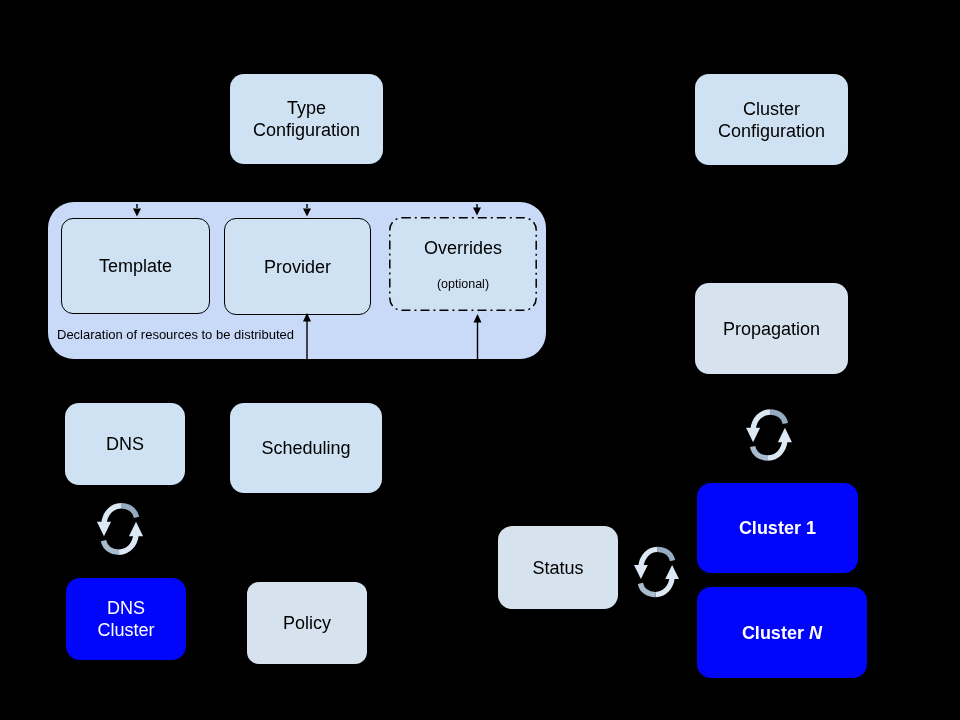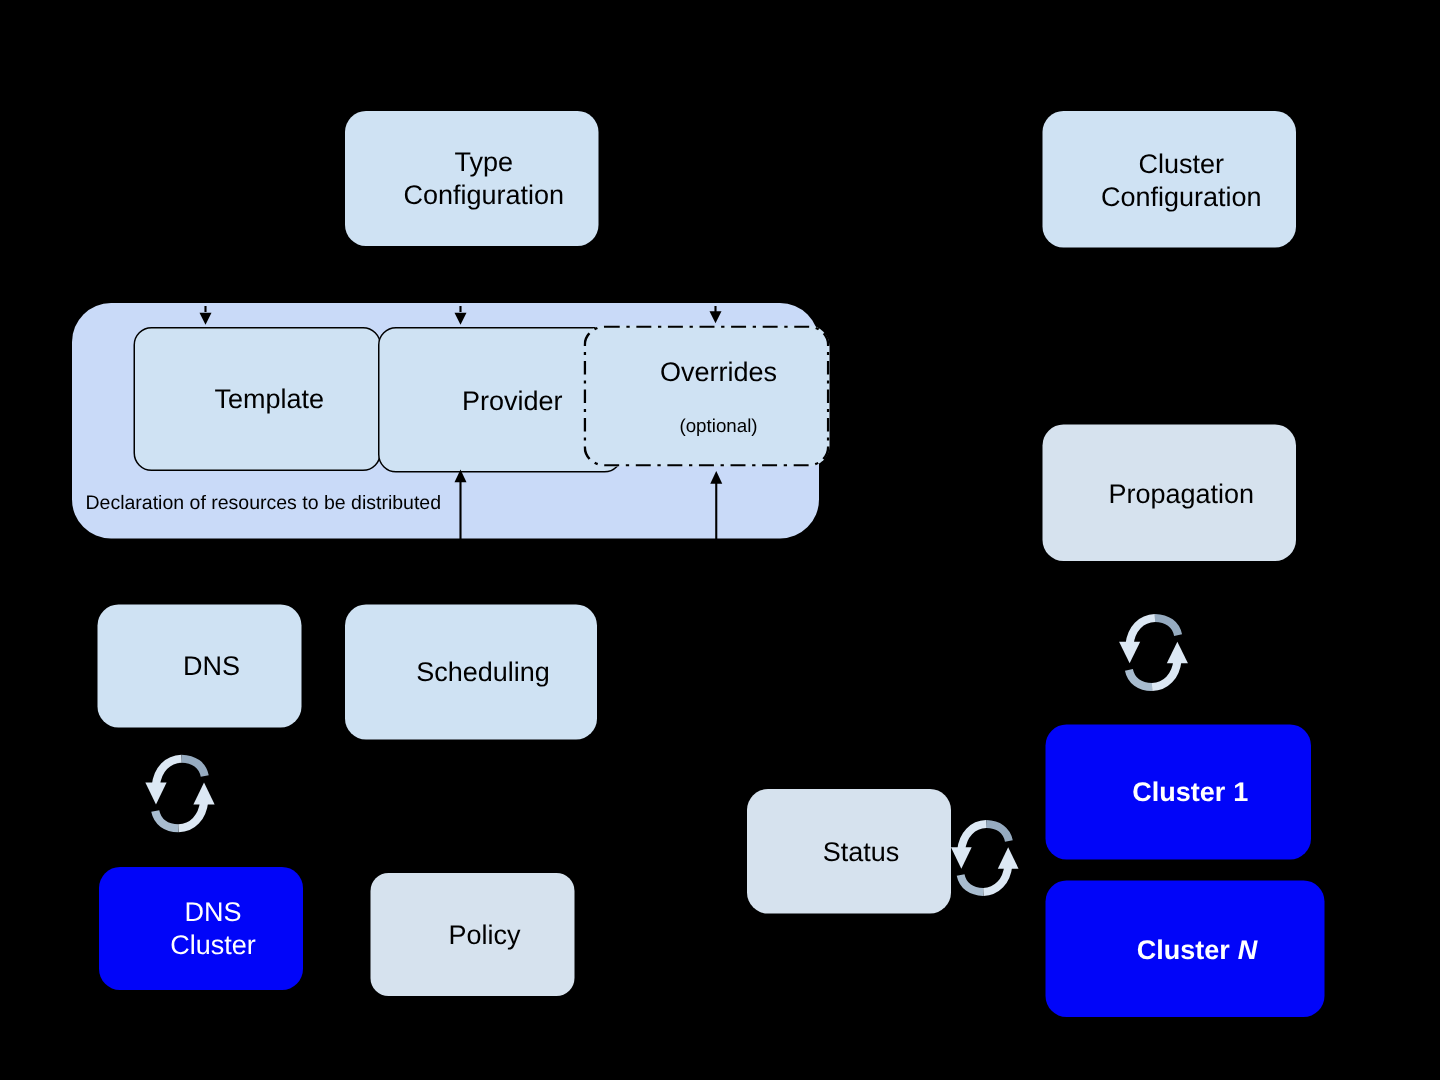--- a/index.html
+++ b/index.html
@@ -2,28 +2,28 @@
 <html><head>
 <meta charset="utf-8">
 <style>
   html,body{margin:0;padding:0;background:#000;}
   #stage{
     position:relative;width:960px;height:720px;background:#000;overflow:hidden;
     font-family:"Liberation Sans","DejaVu Sans",sans-serif;color:#000;
   }
   .box{
     position:absolute;display:flex;flex-direction:column;align-items:center;justify-content:center;
-    text-align:center;font-size:18px;line-height:22px;border-radius:14px;background:#cfe2f3;z-index:2;padding-left:16px;
+    text-align:center;font-size:18px;line-height:22px;border-radius:14px;background:#cfe2f3;z-index:2;
   }
   .box .ln{display:block;}
   
   #group{position:absolute;left:48px;top:202px;width:498px;height:157px;background:#c9daf8;border-radius:26px;z-index:1;}
   #group-caption{position:absolute;left:57px;top:327px;font-size:13px;line-height:16px;z-index:2;}
   
-  .bordered{border:1.4px solid #000;border-radius:12px;margin-left:28px;}
+  .bordered{border:1.4px solid #000;border-radius:12px;}
   #type-config{left:230px;top:74px;width:153px;height:90px;}
   #cluster-config{left:695px;top:74px;width:153px;height:91px;}
   #template{left:61px;top:218px;width:147px;height:94px;}
   #placement{left:224px;top:218px;width:145px;height:95px;}
   #overrides{left:389px;top:217px;width:148px;height:94px;border:none;}
   #overrides .sub{font-size:12.5px;line-height:16px;margin-top:17px;}
   #overrides svg.dashrect{position:absolute;left:0;top:0;width:100%;height:100%;}
   #overrides .lbl{position:relative;z-index:1;}
   #dns{left:65px;top:403px;width:120px;height:82px;}
   #scheduling{left:230px;top:403px;width:152px;height:90px;}

